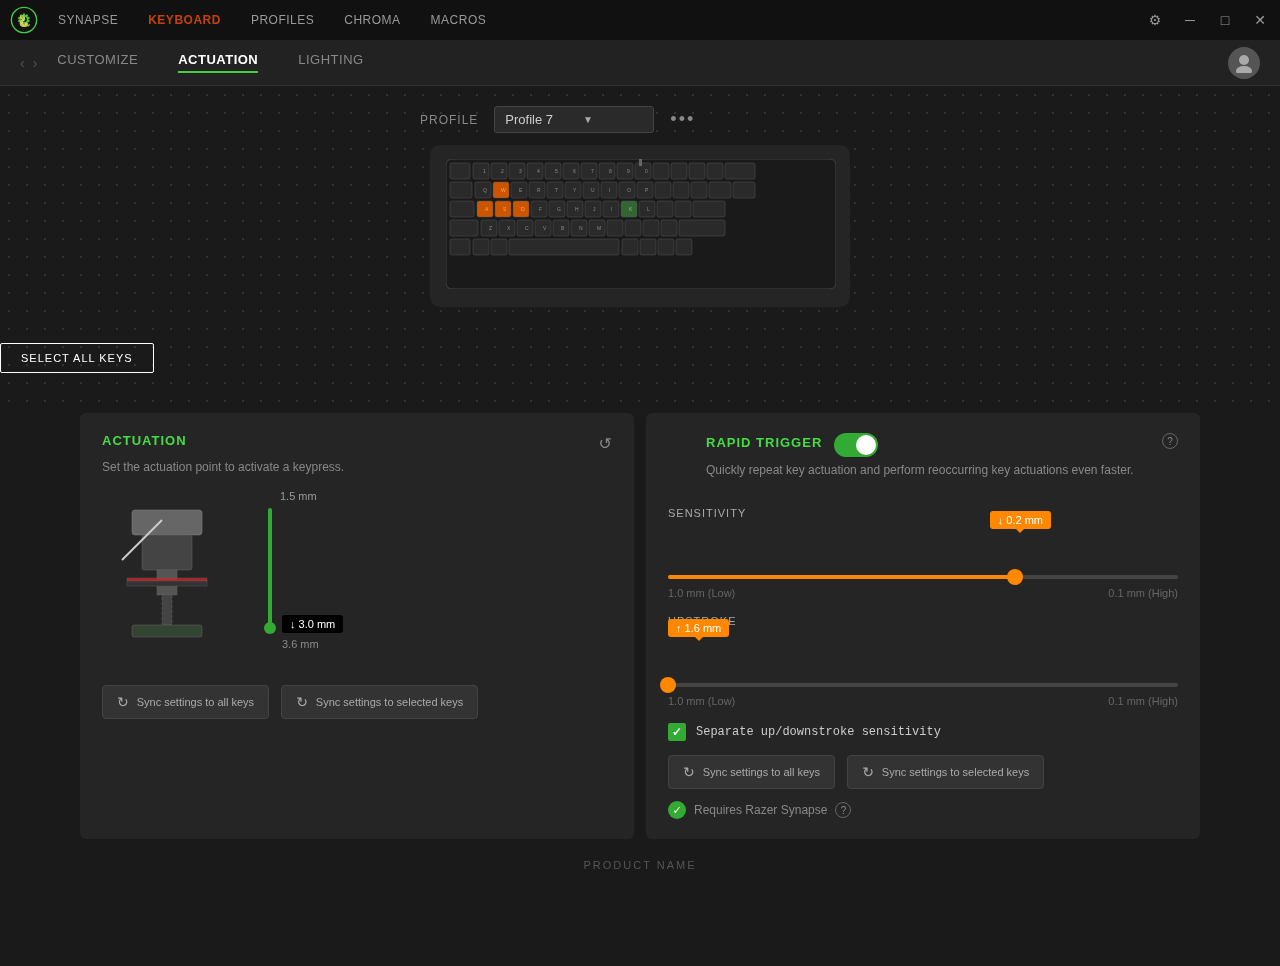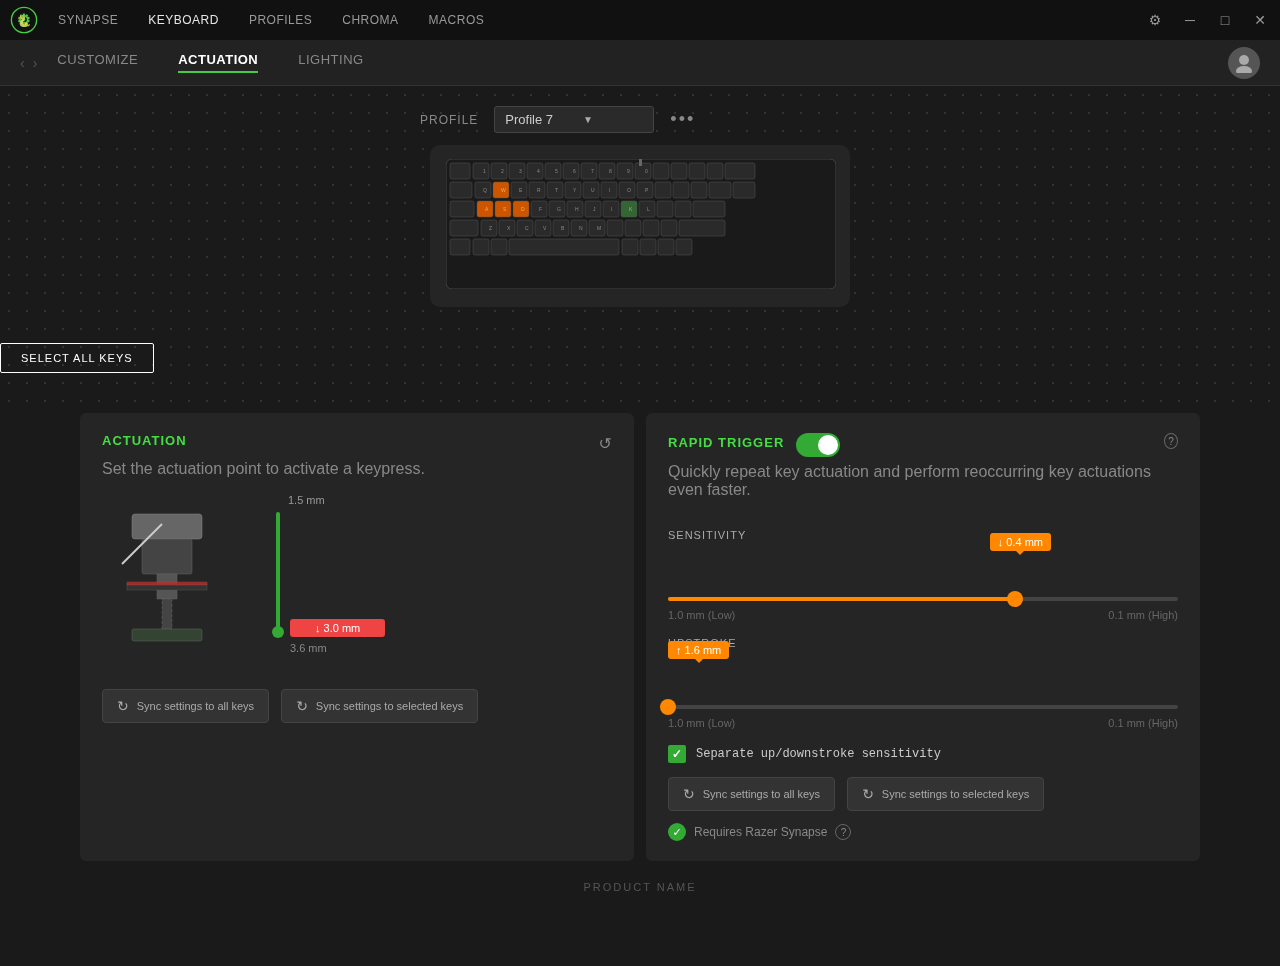--- a/index.html
+++ b/index.html
@@ -26,22 +26,22 @@
       flex: 1;
     }
     .nav-item {
       font-size: 12px;
       color: #999;
       cursor: pointer;
       letter-spacing: 0.5px;
       text-transform: uppercase;
     }
     .nav-item.active {
-      color: #e5e5e5;
-      font-weight: normal;
+      color: #c2410c;
+      font-weight: bold;
     }
     .title-controls {
       display: flex;
       gap: 15px;
       align-items: center;
     }
     .title-control-btn {
       color: #999;
       font-size: 14px;
       cursor: pointer;
@@ -175,36 +175,36 @@
     .panel-title {
       font-size: 13px;
       font-weight: bold;
       color: #44dd44;
       text-transform: uppercase;
       letter-spacing: 1px;
       margin-bottom: 6px;
     }
 
     .panel-desc {
-      font-size: 16px;
+      font-size: 12px;
       color: #888;
       margin-bottom: 16px;
     }
 
     
     .actuation-header {
       display: flex;
       justify-content: space-between;
       align-items: center;
       margin-bottom: 6px;
     }
 
     .actuation-inner {
       display: flex;
-      gap: 16px;
+      gap: 8px;
       margin-top: 10px;
     }
 
     .actuation-sync-row {
       display: flex;
       gap: 12px;
       margin-top: 40px;
     }
 
     .sync-btn {
@@ -221,20 +221,21 @@
     }
     .sync-icon {
       font-size: 14px;
     }
 
     
     .rt-header {
       display: flex;
       justify-content: space-between;
       align-items: flex-start;
+      margin-left: 38px;
     }
 
     .rt-title-row {
       display: flex;
       align-items: center;
       gap: 12px;
       margin-bottom: 6px;
     }
 
     
@@ -696,21 +697,21 @@
 
       <div style="position:relative; flex:1; padding-top:10px; padding-left:20px;">
 
         <div style="position:absolute;top:0;left:40px;font-size:11px;color:#999;">1.5 mm</div>
 
         <div style="position:absolute;top:18px;left:28px;width:4px;height:120px;background:#33aa33;border-radius:2px;">
 
           <div style="position:absolute;bottom:-6px;left:-4px;width:12px;height:12px;border-radius:50%;background:#33aa33;"></div>
         </div>
 
-        <div style="position:absolute;top:125px;left:42px;background:#ef4444;color:#fff;font-size:11px;padding:3px 25px;border-radius:3px;white-space:nowrap;display:flex;align-items:center;gap:3px;">
+        <div style="position:absolute;top:125px;left:42px;background:#000000;color:#fff;font-size:11px;padding:3px 8px;border-radius:3px;white-space:nowrap;display:flex;align-items:center;gap:3px;">
           <span>↓ 3.0 mm</span>
         </div>
 
         <div style="position:absolute;top:148px;left:42px;font-size:11px;color:#888;">3.6 mm</div>
       </div>
     </div>
 
     <div class="actuation-sync-row">
       <div class="sync-btn">
         <span class="sync-icon">↻</span>
@@ -736,21 +737,21 @@
       </div>
       <div class="help-icon">?</div>
     </div>
 
     <div class="sensitivity-section">
       <div class="section-label">SENSITIVITY</div>
 
       <div class="slider-container" style="padding-top:36px;">
 
         <div class="slider-tooltip" style="left:calc(68% - 25px);">
-          <span>↓ 0.4 mm</span>
+          <span>↓ 0.2 mm</span>
         </div>
 
         <div class="slider-track">
           <div class="slider-fill" style="width:68%;"></div>
           <div class="slider-thumb" style="left:68%;"></div>
         </div>
       </div>
 
       <div class="slider-labels">
         <span class="slider-label">1.0 mm (Low)</span>

